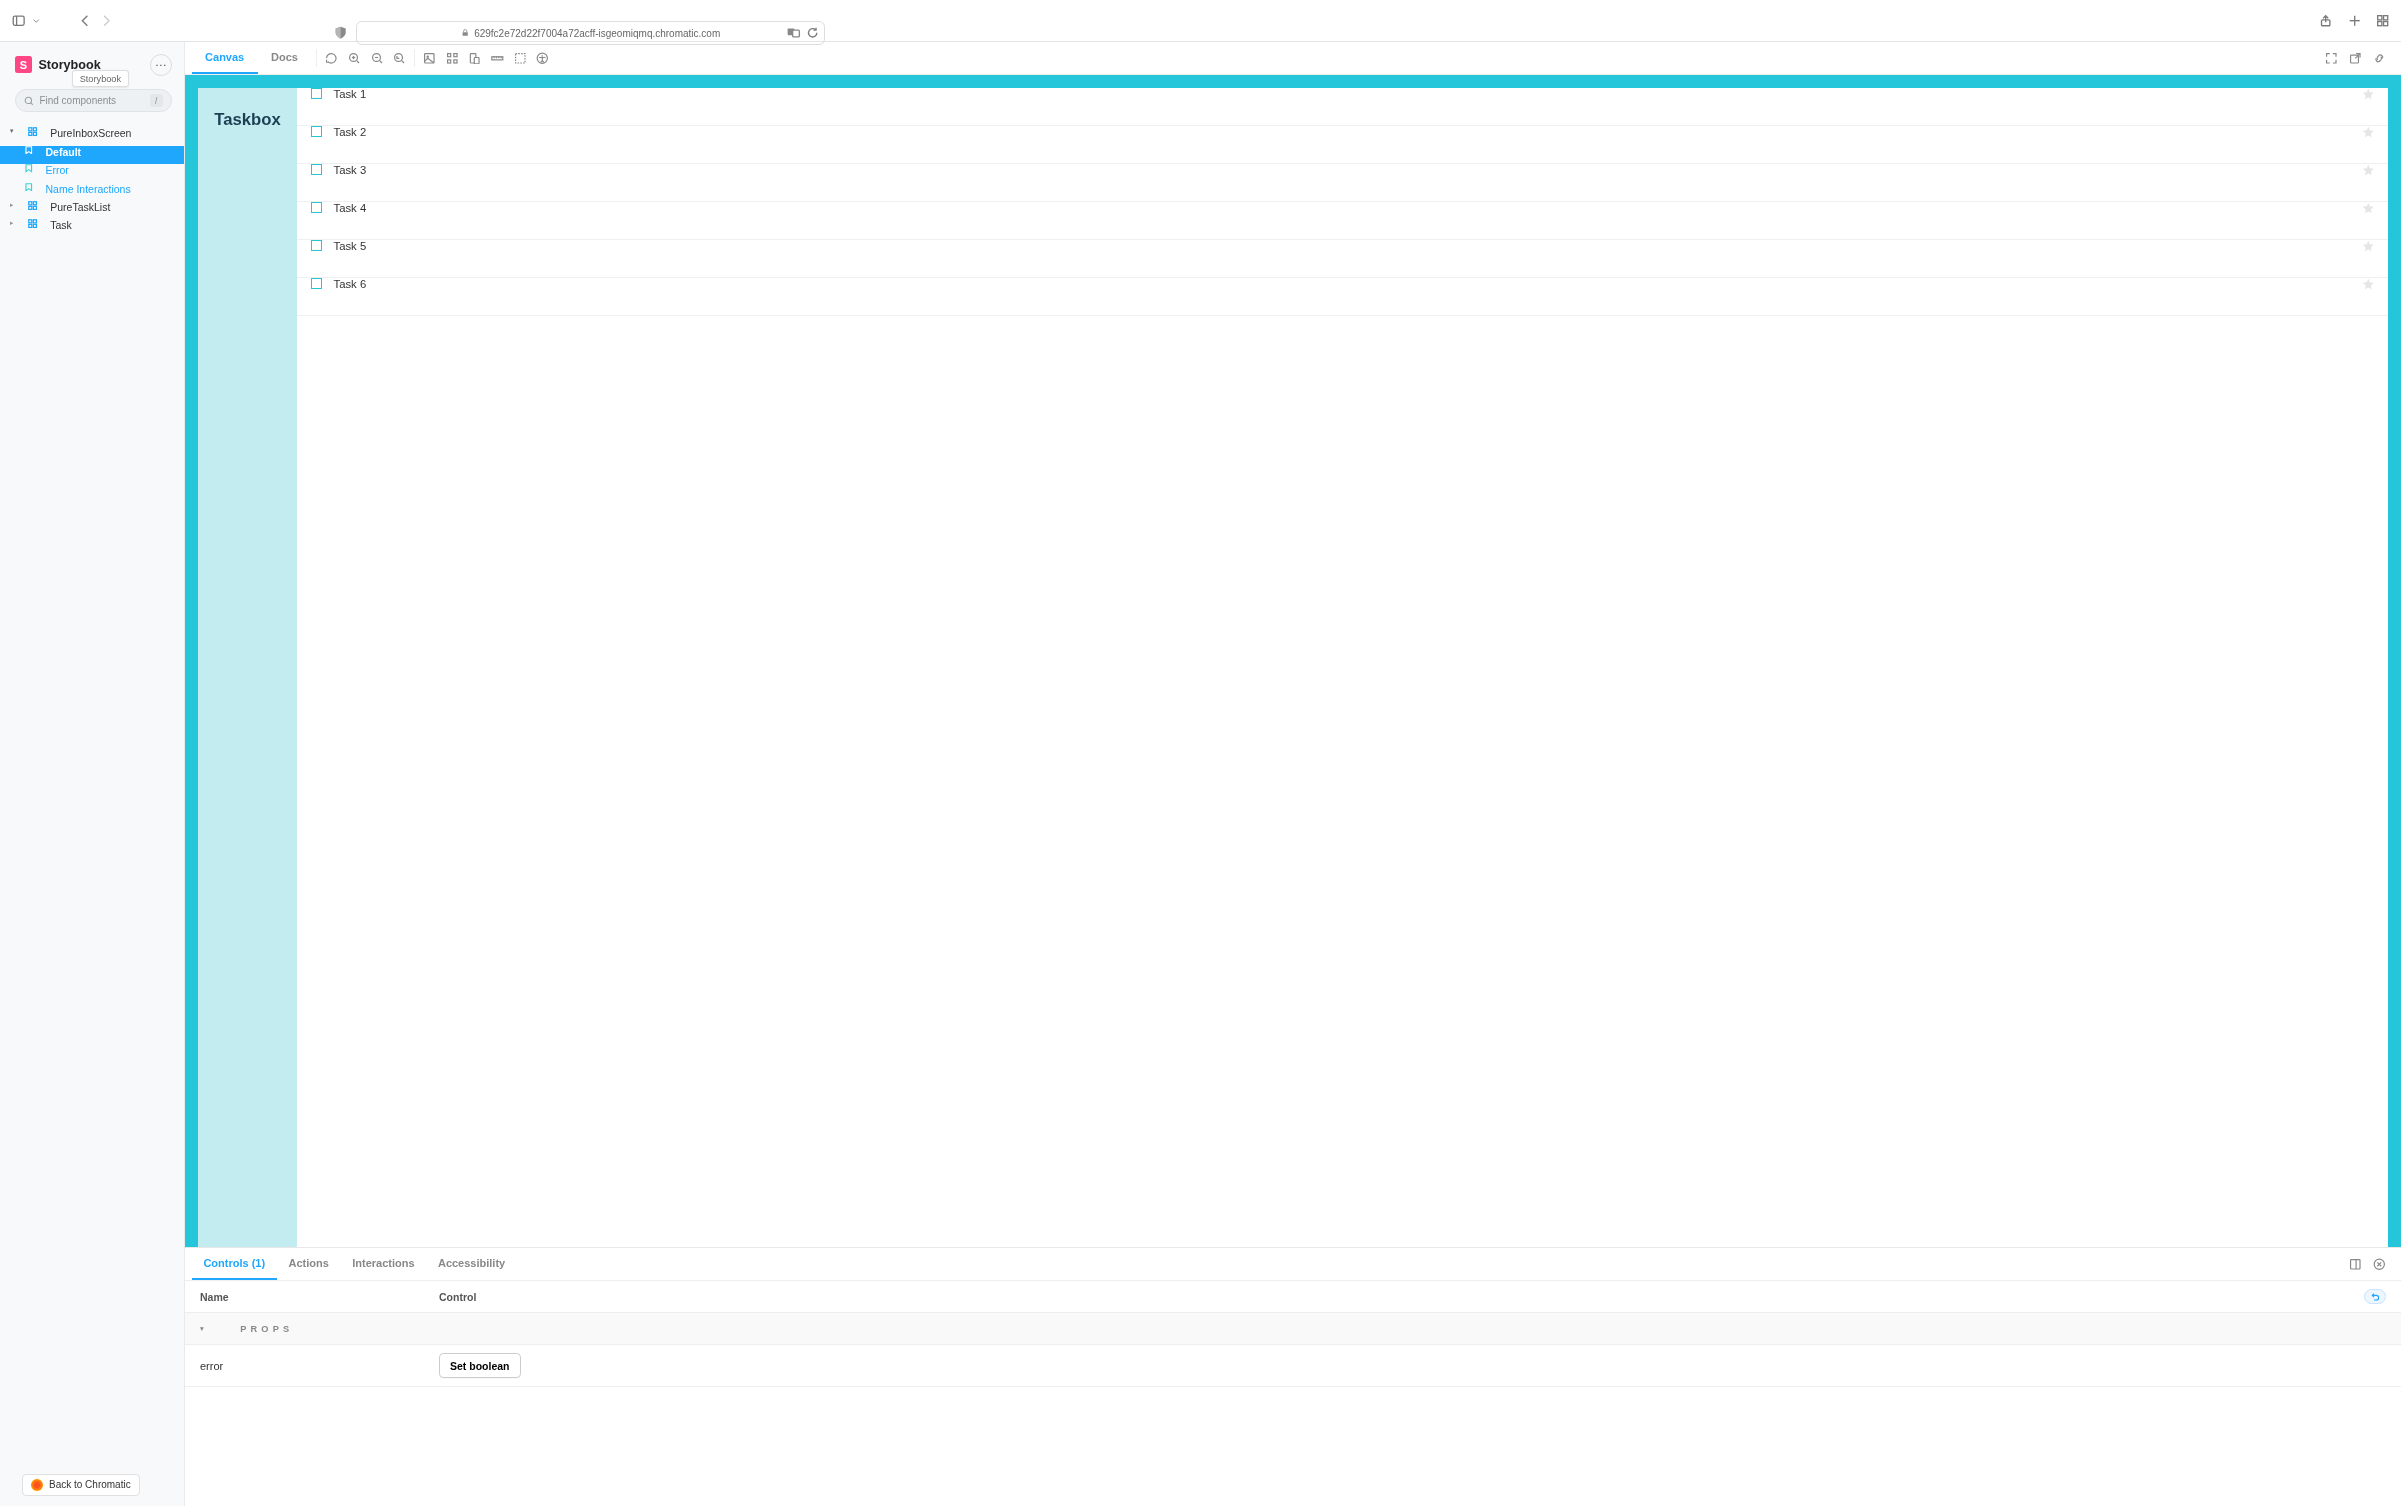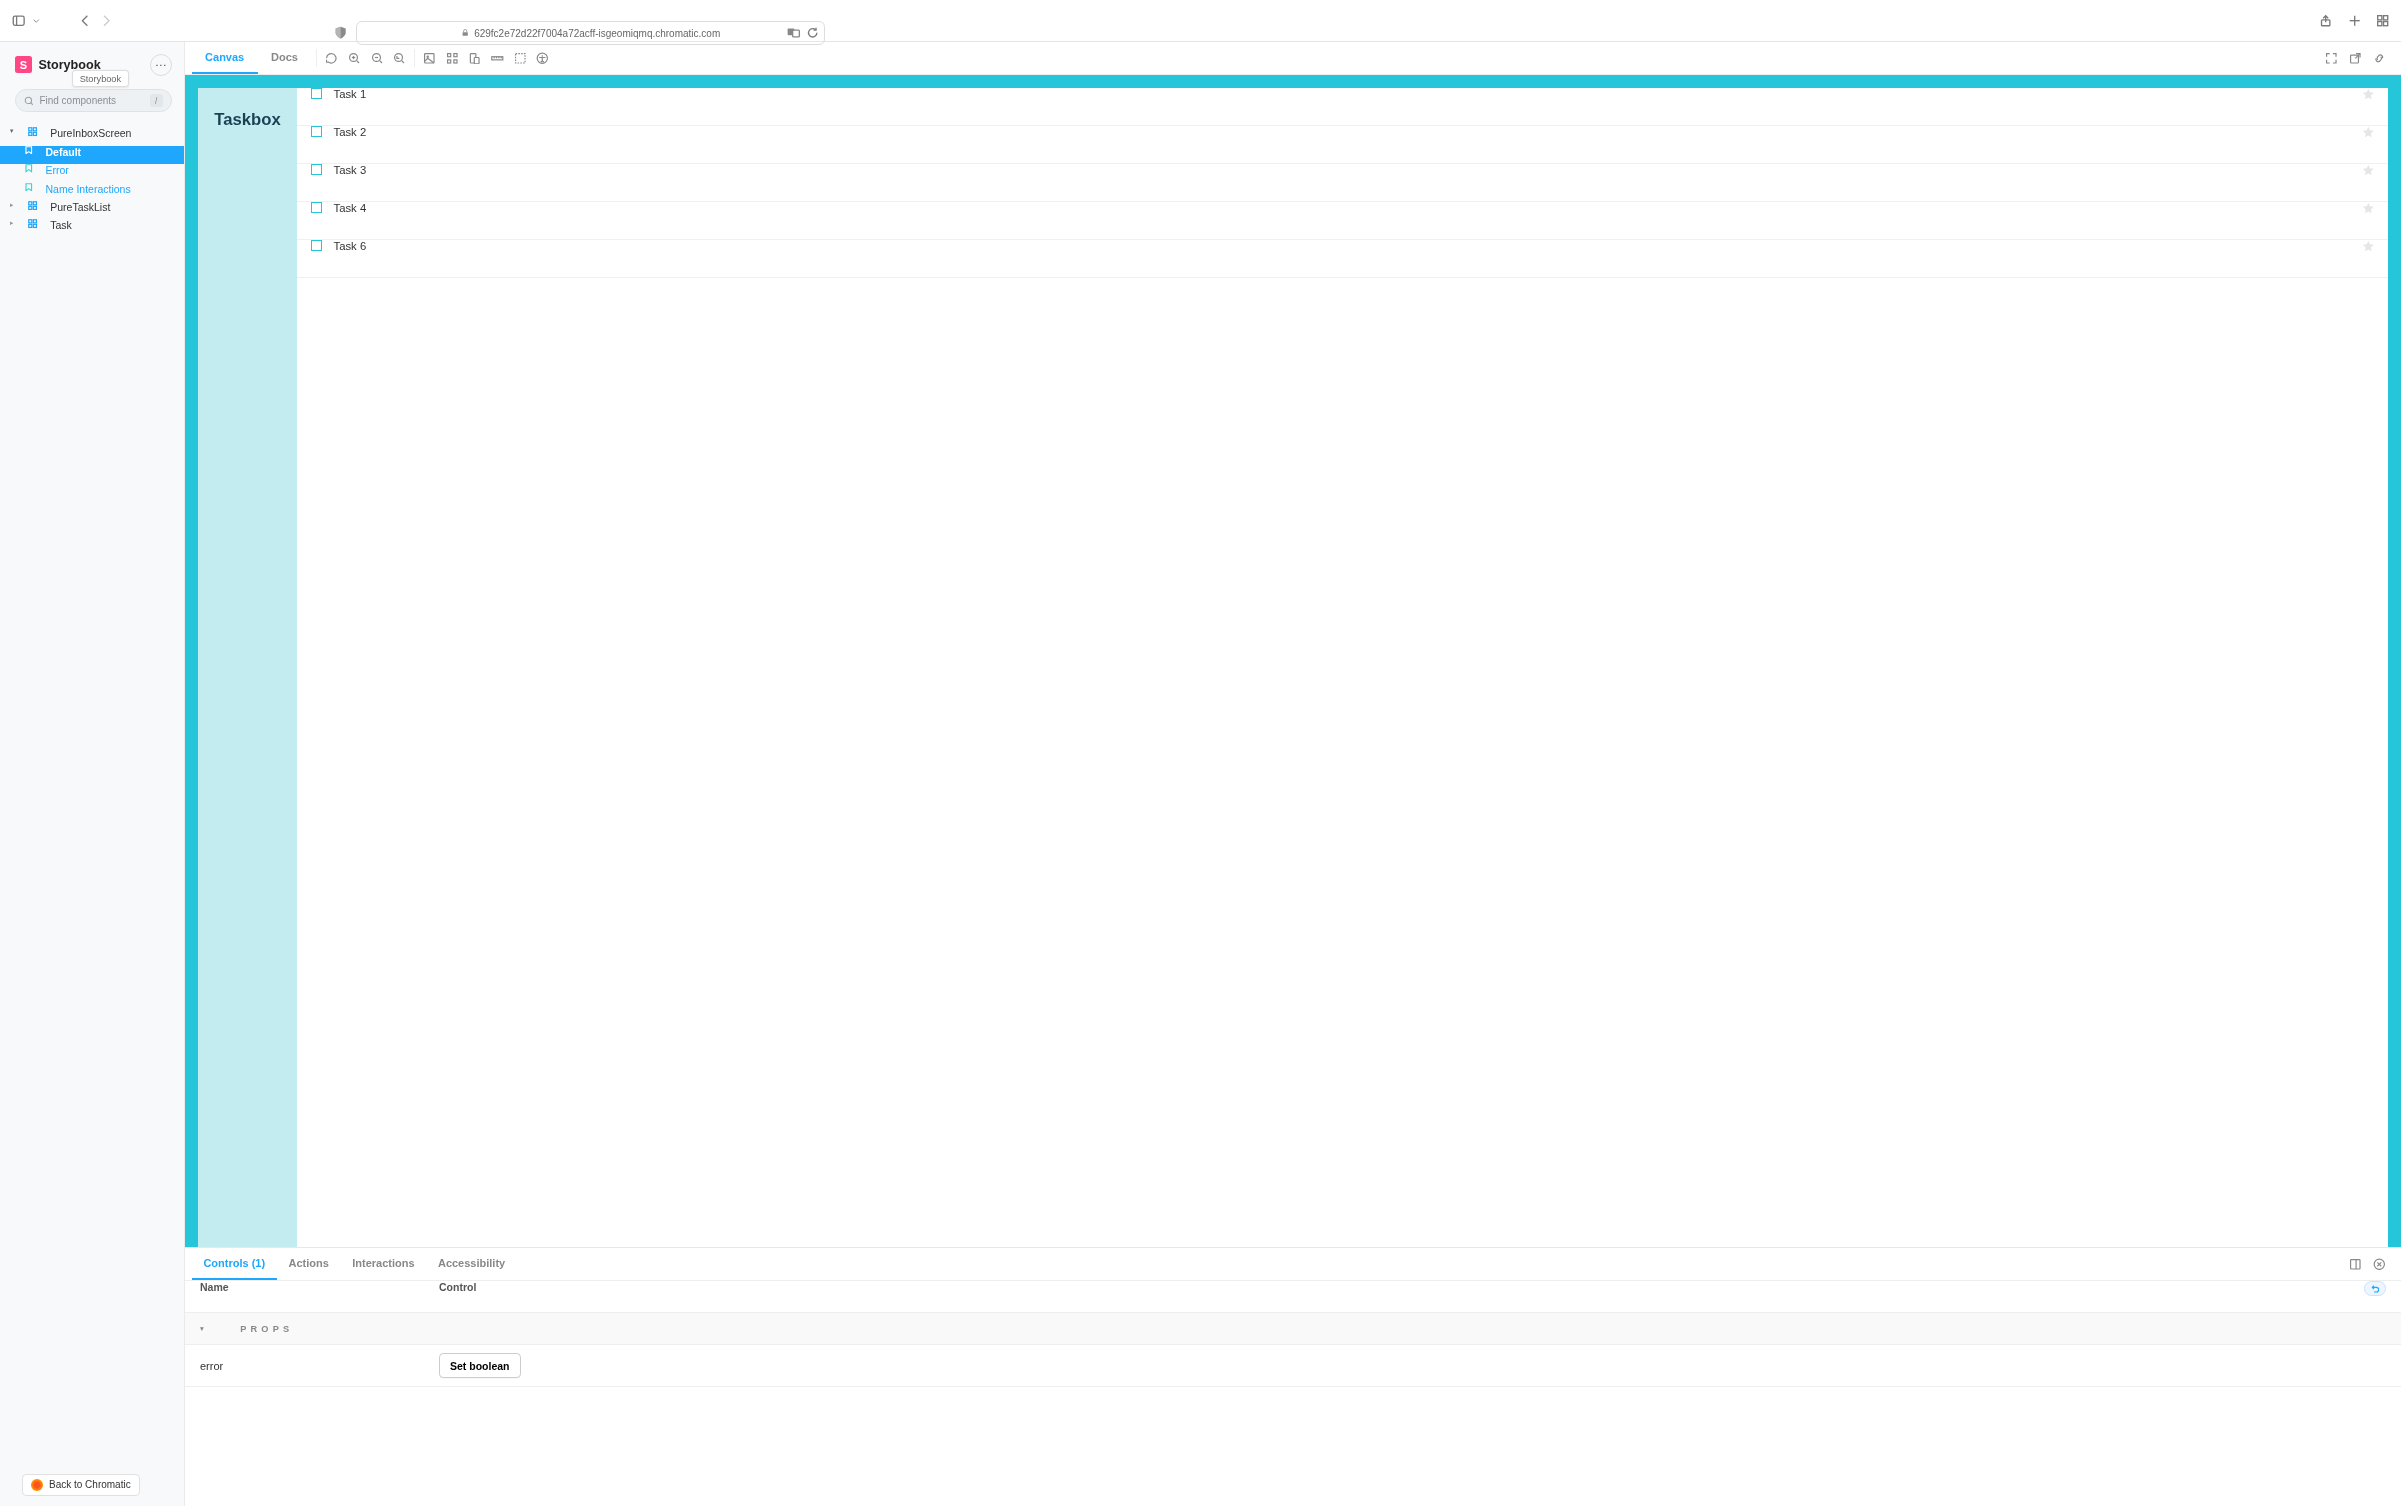--- a/index.html
+++ b/index.html
@@ -59,21 +59,21 @@
 .task-check { width: 11px; height: 11px; border: 1.3px solid #26c6da; margin-right: 11.7px; cursor: pointer; }
 .task-title { font-size: 11.3px; color: #333; }
 .task-star { margin-left: auto; color: #e6e6e6; cursor: pointer; }
 .task-star svg { width: 12.6px; height: 12.6px; fill: #e6e6e6; }
 
 .addons { height: 259px; border-top: 0.8px solid #e8e8e8; display: flex; flex-direction: column; }
 .addons-tabs { height: 33px; display: flex; align-items: center; padding: 0 6.7px; border-bottom: 0.8px solid #eee; }
 .addon-tab { padding: 0 11.7px; height: 100%; display: flex; align-items: center; font-size: 11px; font-weight: 700; color: #888; cursor: pointer; border-bottom: 2.5px solid transparent; }
 .addon-tab.active { color: #1EA7FD; border-bottom-color: #1EA7FD; }
 .addons-right { margin-left: auto; display: flex; gap: 11.7px; padding-right: 8.4px; }
-.addons-cols { height: 32px; display: flex; align-items: flex-start; padding: 0 15px; border-bottom: 0.8px solid #eee; font-size: 10.5px; font-weight: 700; color: #555; }
+.addons-cols { height: 32px; display: flex; align-items: center; padding: 0 15px; border-bottom: 0.8px solid #eee; font-size: 10.5px; font-weight: 700; color: #555; }
 .col-name { width: 239px; }
 .col-control { flex: 1; }
 .reset-btn { width: 22px; height: 15px; border: 0.8px solid #c8e3ff; background: #edf6ff; border-radius: 8.4px; display: flex; align-items: center; justify-content: center; cursor: pointer; }
 .reset-btn svg { width: 9.2px; height: 9.2px; stroke: #1EA7FD; fill: none; stroke-width: 2; }
 .props-row { height: 32px; display: flex; align-items: center; padding: 0 15px; border-bottom: 0.8px solid #eee; background: #f9f9f9; gap: 8.4px; }
 .props-caret { font-size: 7.5px; color: #888; }
 .props-label { font-size: 9.2px; font-weight: 800; letter-spacing: 4.2px; color: #888; padding-left: 28px; }
 .prop-row { height: 42px; display: flex; align-items: center; padding: 0 15px; border-bottom: 0.8px solid #eee; }
 .prop-name { width: 239px; font-size: 11px; color: #333; }
 .set-btn { background: #fff; border: 0.8px solid #ccc; border-radius: 4.2px; padding: 5.9px 10px; font-size: 10.5px; font-weight: 700; cursor: pointer; box-shadow: 0 0.8px 0 rgba(0,0,0,0.04); }
@@ -314,20 +314,27 @@
             <div class="task-row">
               <span class="task-check"></span>
               <span class="task-title">Task 3</span>
               <span class="task-star"><svg viewBox="0 0 16 16">
                   <path d="M8 1l2 4.5 5 .5-3.7 3.4.9 5L8 12l-4.2 2.4.9-5L1 6l5-.5z"></path>
                 </svg></span>
             </div>
             <div class="task-row">
               <span class="task-check"></span>
               <span class="task-title">Task 4</span>
+              <span class="task-star"><svg viewBox="0 0 16 16">
+                  <path d="M8 1l2 4.5 5 .5-3.7 3.4.9 5L8 12l-4.2 2.4.9-5L1 6l5-.5z"></path>
+                </svg></span>
+            </div>
+            <div class="task-row">
+              <span class="task-check"></span>
+              <span class="task-title">Task 5</span>
               <span class="task-star"><svg viewBox="0 0 16 16">
                   <path d="M8 1l2 4.5 5 .5-3.7 3.4.9 5L8 12l-4.2 2.4.9-5L1 6l5-.5z"></path>
                 </svg></span>
             </div>
             <div class="task-row">
               <span class="task-check"></span>
               <span class="task-title">Task 6</span>
               <span class="task-star"><svg viewBox="0 0 16 16">
                   <path d="M8 1l2 4.5 5 .5-3.7 3.4.9 5L8 12l-4.2 2.4.9-5L1 6l5-.5z"></path>
                 </svg></span>

